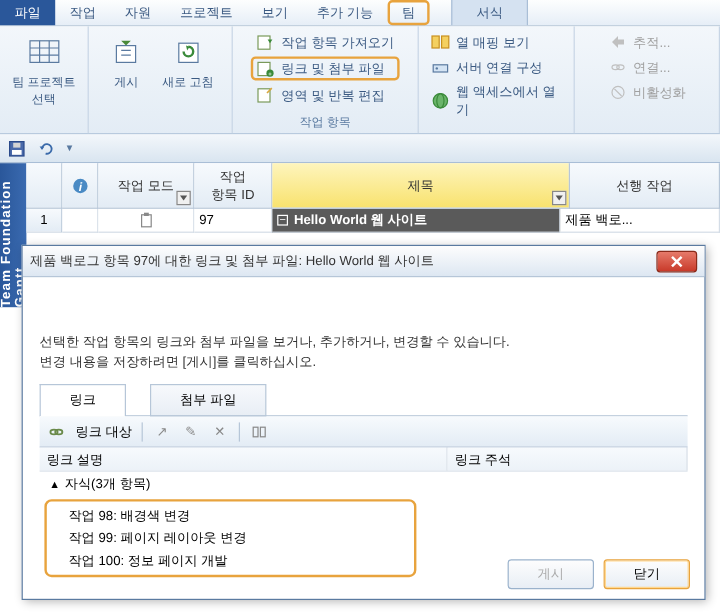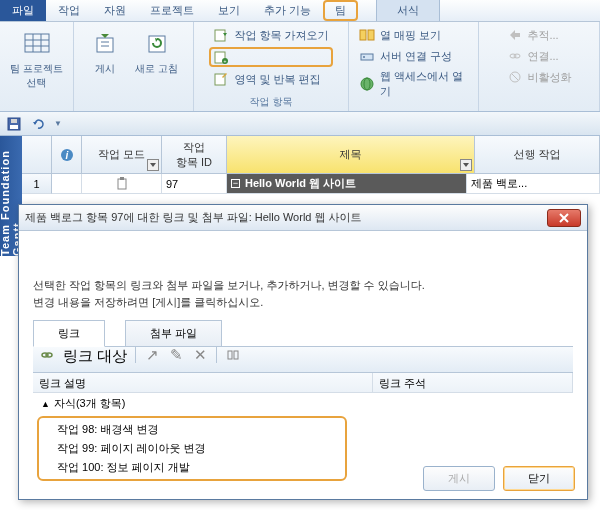--- a/index.html
+++ b/index.html
@@ -46,21 +46,21 @@
     
     
     .dialog { position: absolute; left: 18px; top: 204px; width: 570px; height: 296px; background: #fff; border: 1px solid #5a7aa0; box-shadow: 2px 2px 8px rgba(0,0,0,0.3); }
     .dtitle { height: 26px; background: linear-gradient(#fdfdfd,#dde7f2); border-bottom: 1px solid #b6c6d8; display: flex; align-items: center; padding: 0 6px; font-size: 11px; color: #333; }
     .dtitle .closebtn { margin-left: auto; width: 34px; height: 18px; background: linear-gradient(#e67a6a,#c83a2a); border: 1px solid #8a2a1a; border-radius: 3px; display: flex; align-items: center; justify-content: center; color: #fff; font-weight: bold; }
     .dbody { padding: 10px 14px; }
     .dtext { font-size: 11px; color: #333; line-height: 1.5; margin-bottom: 10px; margin-top: 36px; }
     .dtabs { display: flex; border-bottom: 1px solid #b6c6d8; }
     .dtab { padding: 5px 24px; border: 1px solid #b6c6d8; border-bottom: 1px solid #fff; margin-bottom: -1px; background: #fff; font-size: 11px; }
     .dtab.inactive { background: linear-gradient(#f7f9fc,#e8eef5); border-bottom: 1px solid #b6c6d8; margin-left: 20px; }
-    .toolbar { height: 26px; background: linear-gradient(#f7fafd,#e3ecf5); border-bottom: 1px solid #b6c6d8; display: flex; align-items: flex-start; padding: 0 6px; gap: 8px; font-size: 15px; }
+    .toolbar { height: 26px; background: linear-gradient(#f7fafd,#e3ecf5); border-bottom: 1px solid #b6c6d8; display: flex; align-items: center; padding: 0 6px; gap: 8px; font-size: 11px; }
     .toolbar .sep { width: 1px; height: 16px; background: #b6c6d8; }
     .toolbar .ticon { width: 16px; height: 16px; display: flex; align-items: center; justify-content: center; color: #888; }
     .linkhdr { display: flex; height: 20px; border-bottom: 1px solid #d4dde7; font-size: 11px; }
     .linkhdr > div { padding: 3px 6px; border-right: 1px solid #d4dde7; background: linear-gradient(#f7fafd,#ecf2f8); }
     .linklist { font-size: 11px; }
     .linklist .lgroup { padding: 3px 8px; display: flex; align-items: center; gap: 4px; }
     .linklist .lgroup .tri { font-size: 9px; }
     .linkbox { border: 2px solid #e8a33d; border-radius: 6px; margin: 2px 4px; padding: 2px 6px; width: 310px; }
     .linkbox .litem { padding: 2px 12px; }
     .dfooter { position: absolute; bottom: 8px; right: 12px; display: flex; gap: 8px; }
@@ -137,20 +137,21 @@
         <span>작업 항목 가져오기</span>
       </div>
       <div class="rstack-item highlighted">
         <span class="ricon-sm">
           <svg width="16" height="16" viewBox="0 0 16 16">
               <rect x="2" y="3" width="10" height="11" fill="#fff" stroke="#7a9a5a"></rect>
               <circle cx="12" cy="12" r="3" fill="#3a8a3a"></circle>
               <text x="12" y="14" font-size="5" fill="#fff" text-anchor="middle">+</text>
             </svg>
         </span>
+        <span>링크 및 첨부 파일</span>
       </div>
       <div class="rstack-item">
         <span class="ricon-sm">
           <svg width="16" height="16" viewBox="0 0 16 16">
               <rect x="2" y="3" width="10" height="11" fill="#fff" stroke="#7a9a5a"></rect>
               <path d="M9 6 L13 2 L14 3 L10 7 Z" fill="#d8a840"></path>
             </svg>
         </span>
         <span>영역 및 반복 편집</span>
       </div>

